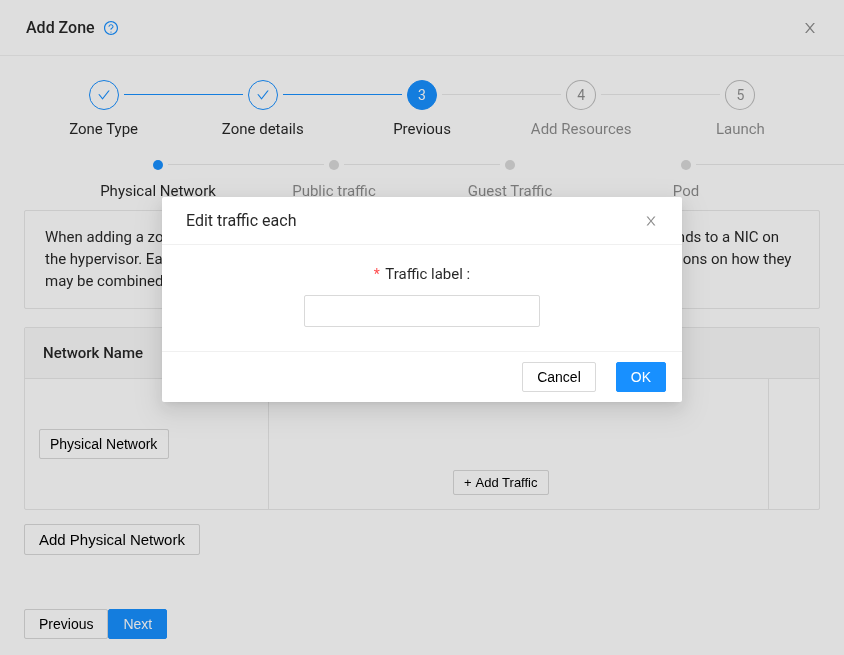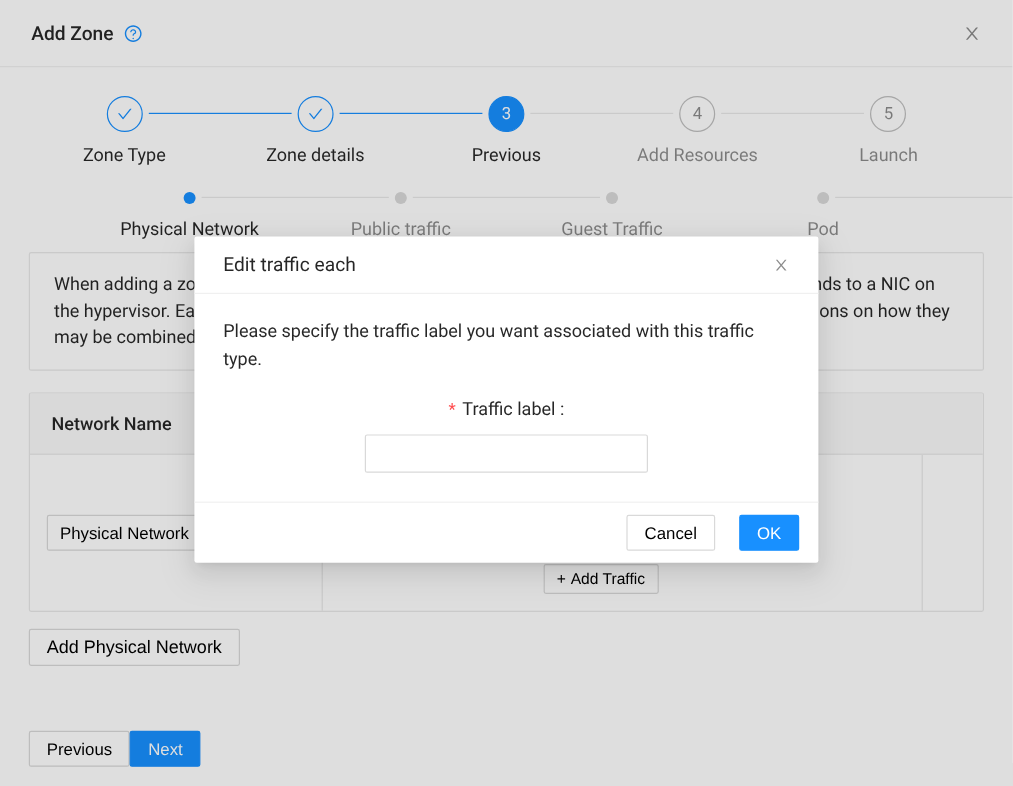--- a/index.html
+++ b/index.html
@@ -412,21 +412,20 @@
     <div class="modal">
       <div class="modal-header">
         <span class="modal-title">Edit traffic each</span>
         <span class="modal-close">
           <svg viewBox="0 0 1024 1024" fill="currentColor">
               <path d="M563.8 512l262.5-312.9c4.4-5.2.6-13.1-6.1-13.1h-79.8c-4.7 0-9.2 2.1-12.3 5.7L511.6 449.8 295.1 191.7c-3-3.6-7.5-5.7-12.3-5.7H203c-6.8 0-10.5 7.9-6.1 13.1L459.4 512 196.9 824.9A7.95 7.95 0 0 0 203 838h79.8c4.7 0 9.2-2.1 12.3-5.7l216.5-258.1 216.5 258.1c3 3.6 7.5 5.7 12.3 5.7h79.8c6.8 0 10.5-7.9 6.1-13.1L563.8 512z"></path>
             </svg>
         </span>
       </div>
       <div class="modal-body">
-        <div class="modal-desc">Please specify the traffic label you want associated with this traffic type.</div>
         <div class="form-row">
           <span><span class="req-star">*</span> <span class="form-label">Traffic label :</span></span>
           <input class="form-input" type="text" style="">
         </div>
       </div>
       <div class="modal-footer">
         <button class="btn">Cancel</button>
         <button class="btn btn-primary">OK</button>
       </div>
     </div>

